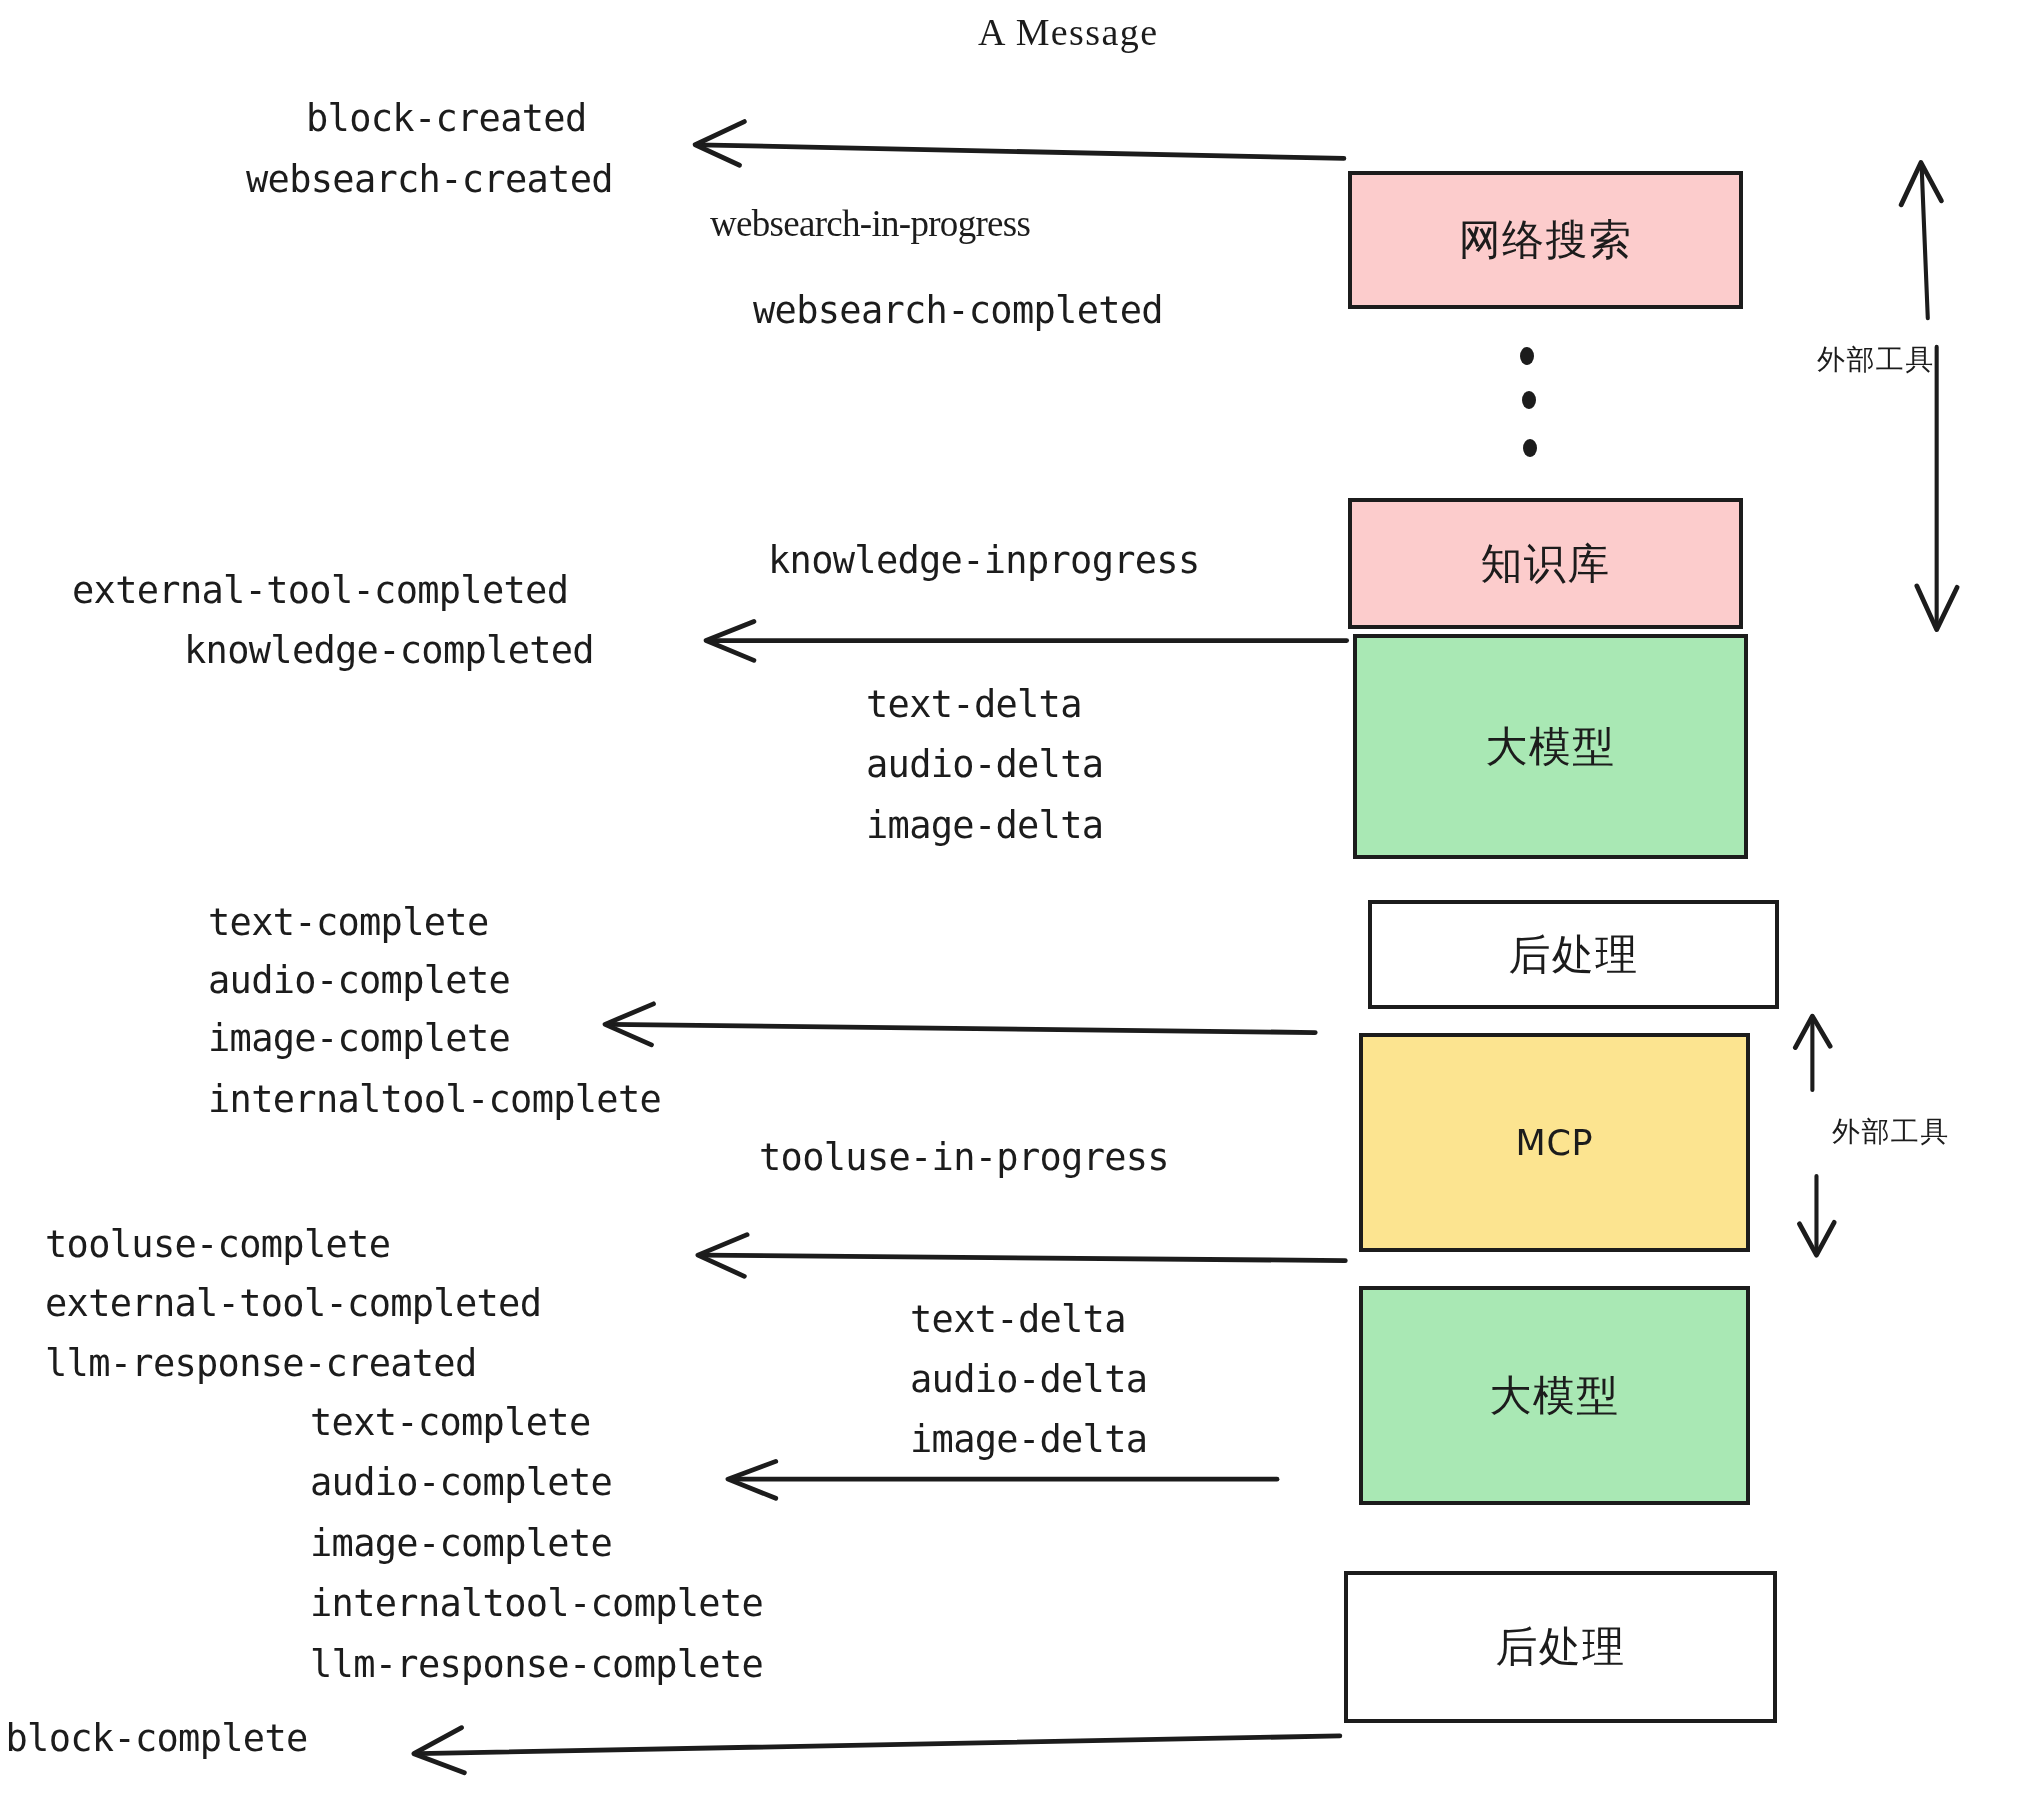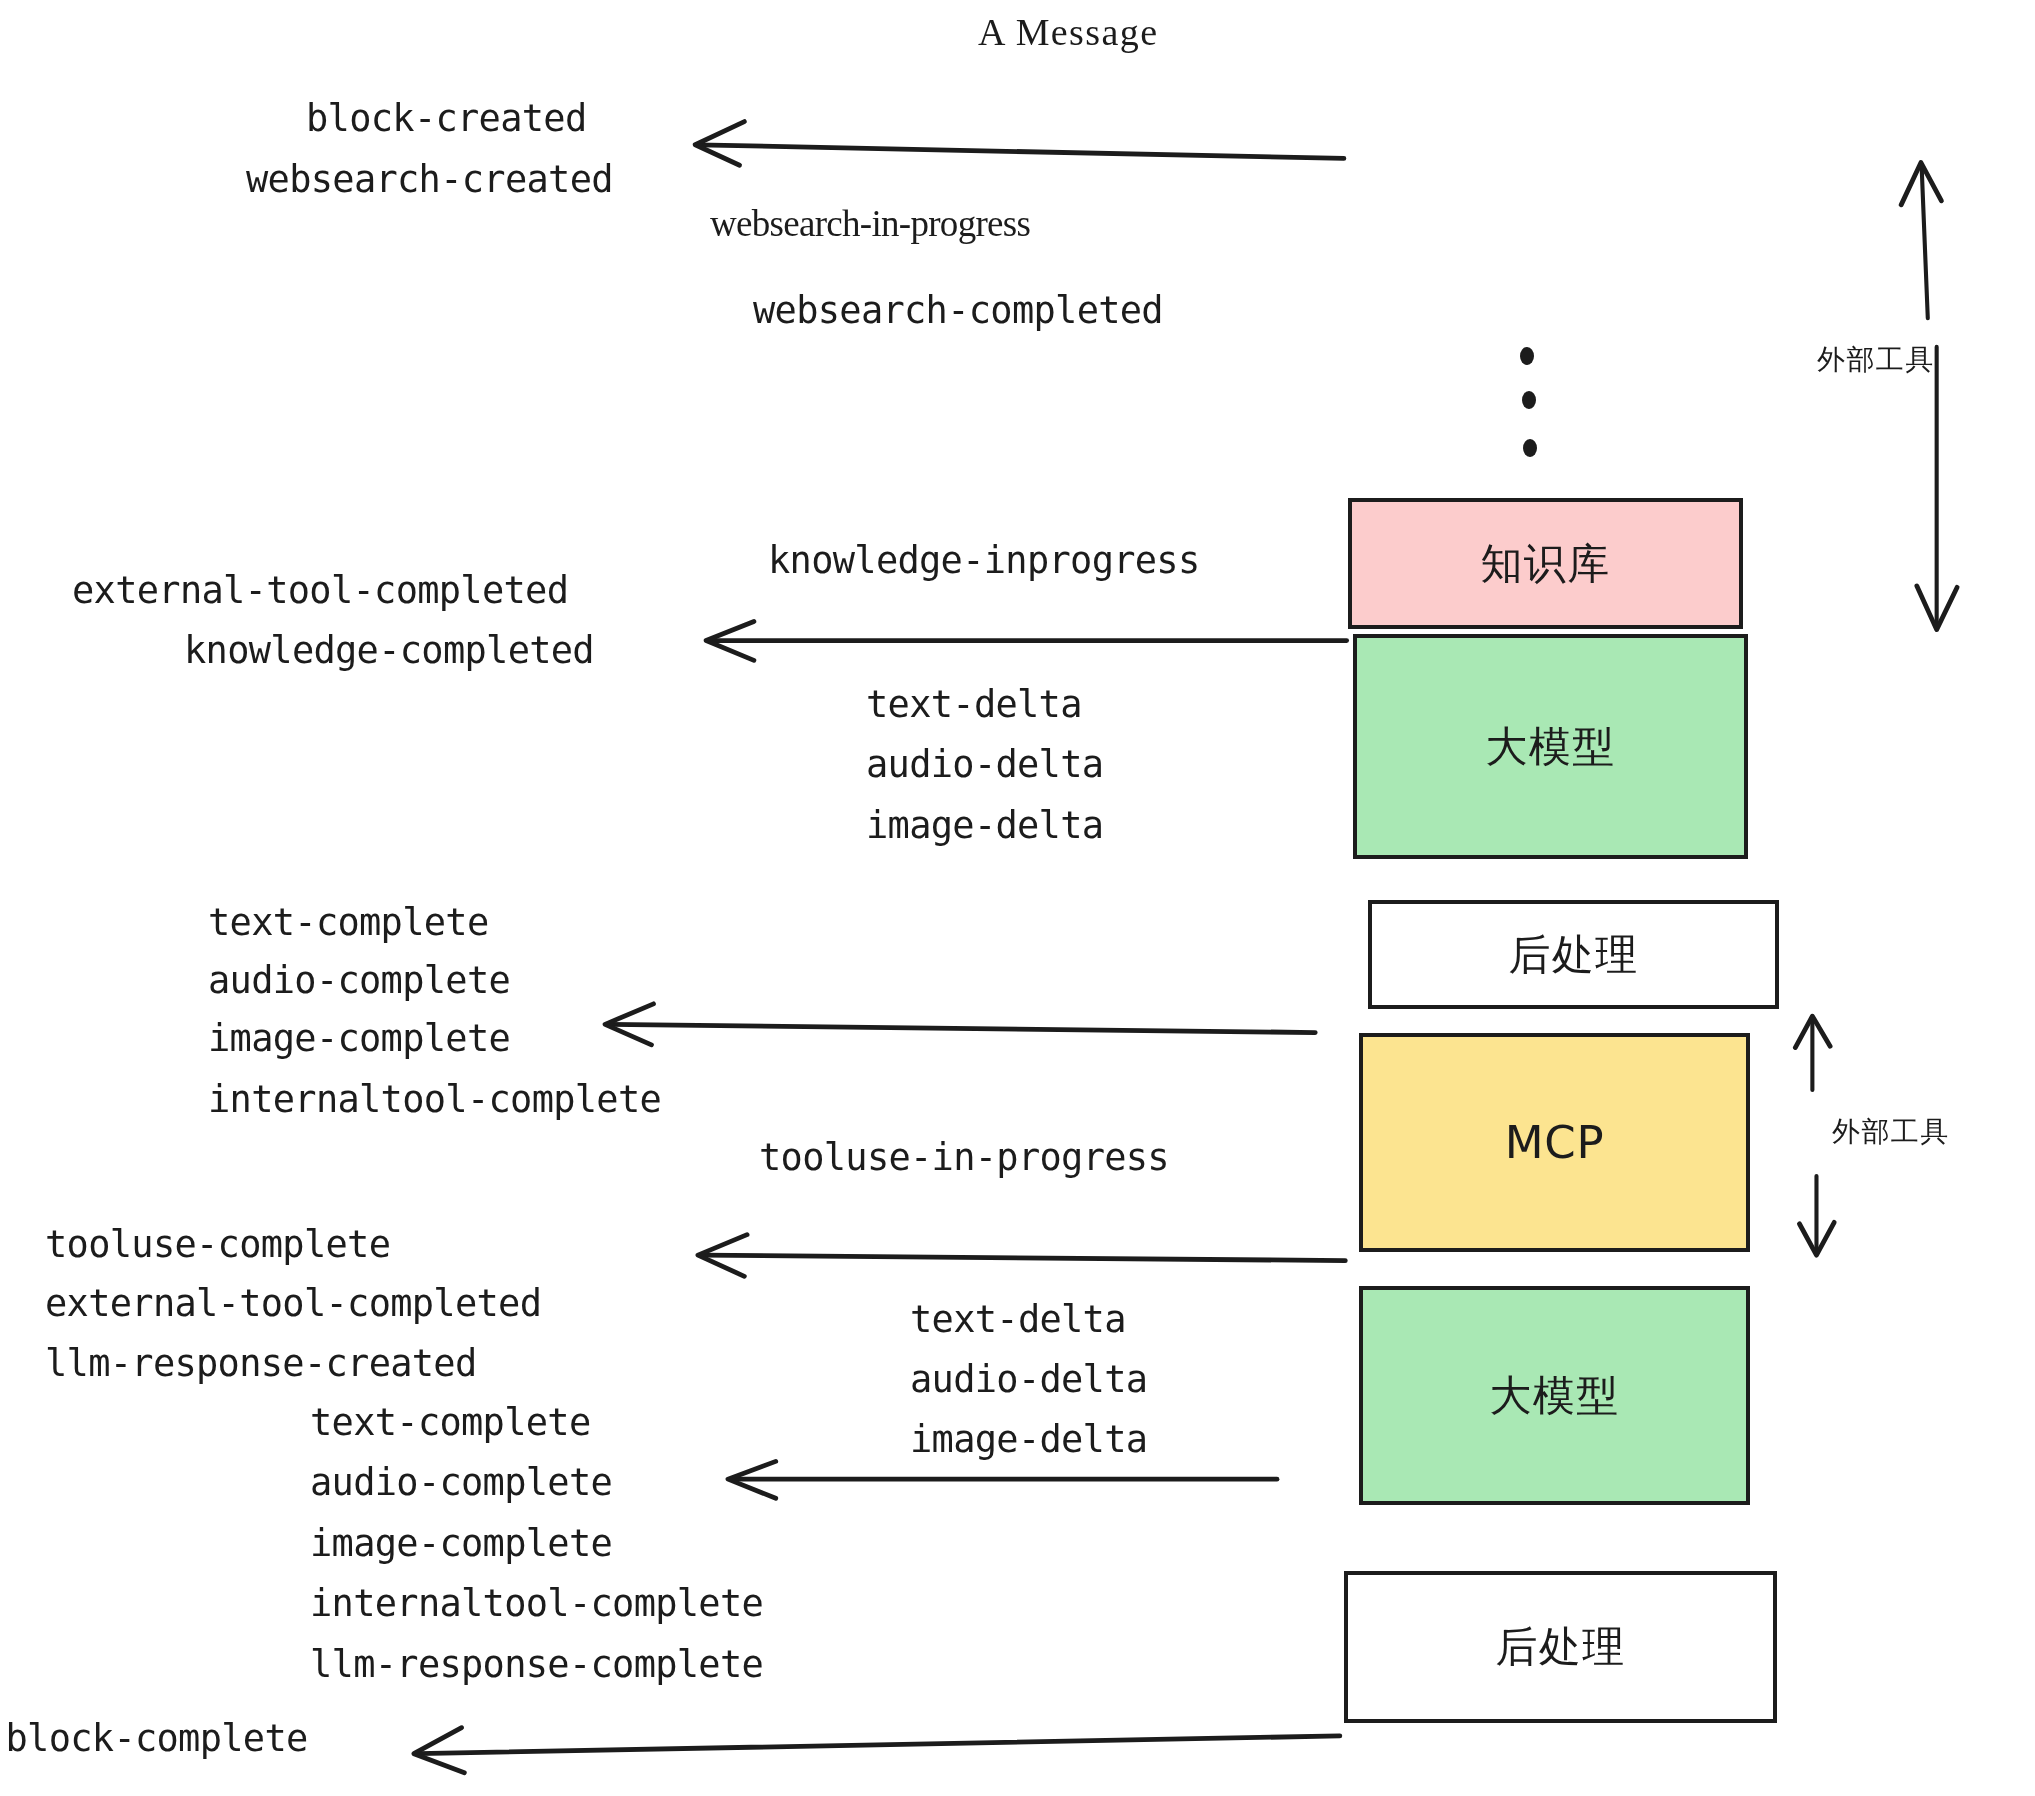--- a/index.html
+++ b/index.html
@@ -41,21 +41,21 @@
   }
   .box span{
     font-family:"DejaVu Sans","Liberation Sans",sans-serif;
     font-size:42px;
     letter-spacing:1.4px;
     color:#1c1c1c;
     white-space:nowrap;
   }
   .box.mono span{
     font-family:"DejaVu Sans","Liberation Sans",sans-serif;
-    font-size:45px;
+    font-size:35px;
     letter-spacing:0.7px;
   }
 
   
   .sidelabel{
     position:absolute;
     font-family:Liberation Mono, monospace;
     font-size:28px;
     letter-spacing:1.4px;
     white-space:nowrap;
@@ -72,20 +72,23 @@
 
   svg.overlay{position:absolute;left:0;top:0;width:2035px;height:1796px;pointer-events:none;}
 </style>
 </head>
 <body>
 
 <div id="canvas">
 
   <div class="title" style="left:978px;top:9.6px;">A Message</div>
 
+  <div class="box" style="left:1348px;top:171px;width:395px;height:138px;background:#fccccc;">
+    <span>网络搜索</span>
+  </div>
 
   <div class="box" style="left:1348px;top:498px;width:395px;height:131px;background:#fccccc;">
     <span>知识库</span>
   </div>
 
   <div class="box" style="left:1353px;top:634px;width:395px;height:225px;background:#a9e8b4;">
     <span>大模型</span>
   </div>
 
   <div class="box" style="left:1368px;top:900px;width:411px;height:109px;background:#ffffff;">

